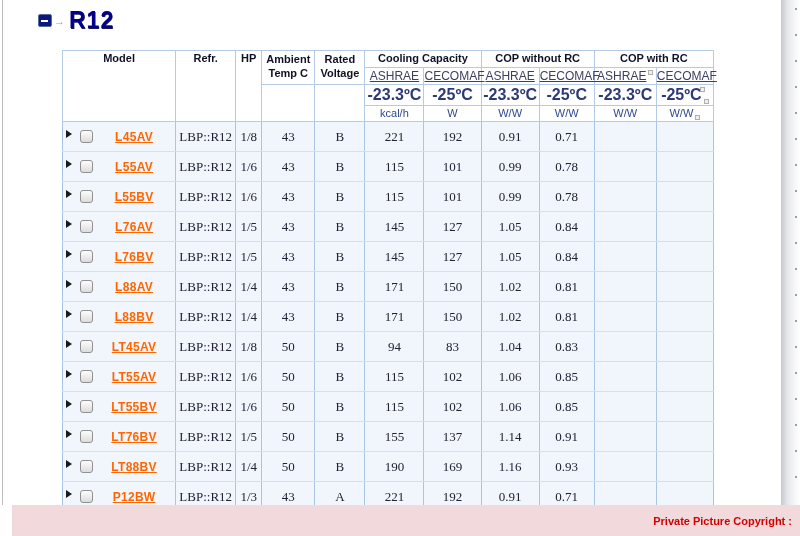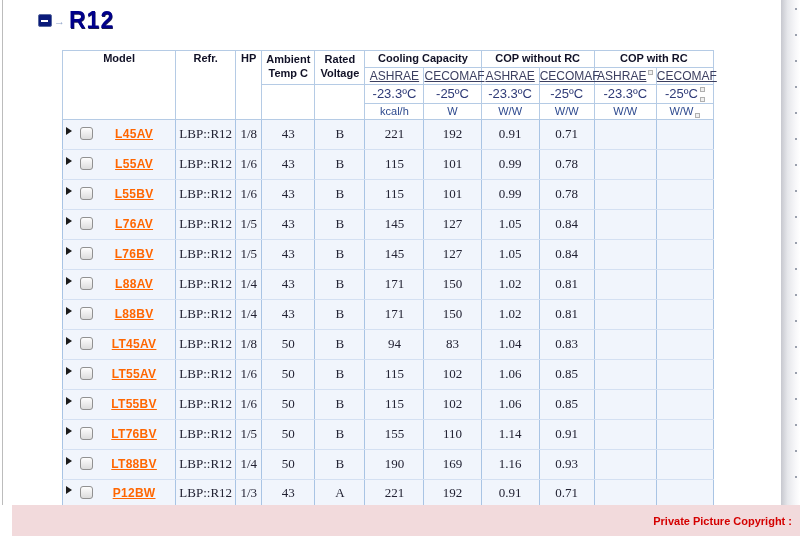--- a/index.html
+++ b/index.html
@@ -30,33 +30,33 @@
   table { border-collapse:collapse; table-layout:fixed; width:652px; }
   col.c-model{width:113px} col.c-refr{width:60px} col.c-hp{width:26px}
   col.c-amb{width:53px} col.c-rated{width:50px}
   col.c-d1{width:59px} col.c-d2{width:57px} col.c-d3{width:58px}
   col.c-d4{width:55px} col.c-d5{width:62px} col.c-d6{width:57px}
 
   thead td { background:#ffffff; border:1px solid #b5cbe5; text-align:center;
              vertical-align:top; font-size:11px; color:#111126; padding:1px 0; }
   thead .h-main { font-weight:bold;margin-top:24px; }
   thead .h-sub  { font-weight:normal; color:#3c3f60; font-size:12px;text-decoration:underline; }
-  thead .h-temp { font-weight:normal; color:#2e3a77; font-size:13px; }
+  thead .h-temp { font-weight:bold; color:#2e3a77; font-size:16px; }
   thead .h-unit { font-weight:normal; color:#2e4a8f; font-size:11px; }
   thead tr.r1 td { height:17px; }
   thead tr.r2 td { height:15px; }
   thead tr.r3 td { height:14px; }
   thead tr.r4 td { height:13px; }
   .two-line div { line-height:14px; }
 
   tbody td { background:#f1f5fc; border-left:1px solid #a9c4e4; border-right:1px solid #a9c4e4;
              border-top:1px solid #d4e0f2; border-bottom:1px solid #d4e0f2;
              height:30px; text-align:center; vertical-align:middle;
              font-family:"Liberation Serif", serif; font-size:13px; color:#222233; }
-  tbody tr:last-child td { border-bottom:6px solid #0ea5e9; }
+  tbody tr:last-child td { border-bottom:1px solid #0ea5e9; }
 
   .model-cell { display:flex; align-items:flex-start; padding-left:3px; }
   .expand-arrow { width:0; height:0; border-top:4px solid transparent; border-bottom:4px solid transparent;
                   border-left:6px solid #1a1a1a; display:inline-block; flex:none; }
   .chk { width:13px; height:13px; margin-left:8px; flex:none;
          border:1px solid #919191; border-radius:3px;
          background:linear-gradient(to bottom, #fdfdfd, #dcdcdc); }
   .model-link { flex:1; text-align:center; font-family:"Liberation Sans", sans-serif;
                 font-weight:bold; font-size:12px; color:#ff6600; text-decoration:underline;
                 letter-spacing:0.3px; cursor:pointer; }
@@ -346,21 +346,21 @@
           <span class="expand-arrow"></span>
           <span class="chk"></span>
           <span class="model-link">LT76BV</span>
         </div>
       </td>
       <td>LBP::R12</td>
       <td>1/5</td>
       <td>50</td>
       <td>B</td>
       <td>155</td>
-      <td>110</td>
+      <td>137</td>
       <td>1.14</td>
       <td>0.91</td>
       <td></td>
       <td></td>
     </tr>
           <tr>
       <td>
         <div class="model-cell">
           <span class="expand-arrow"></span>
           <span class="chk"></span>

